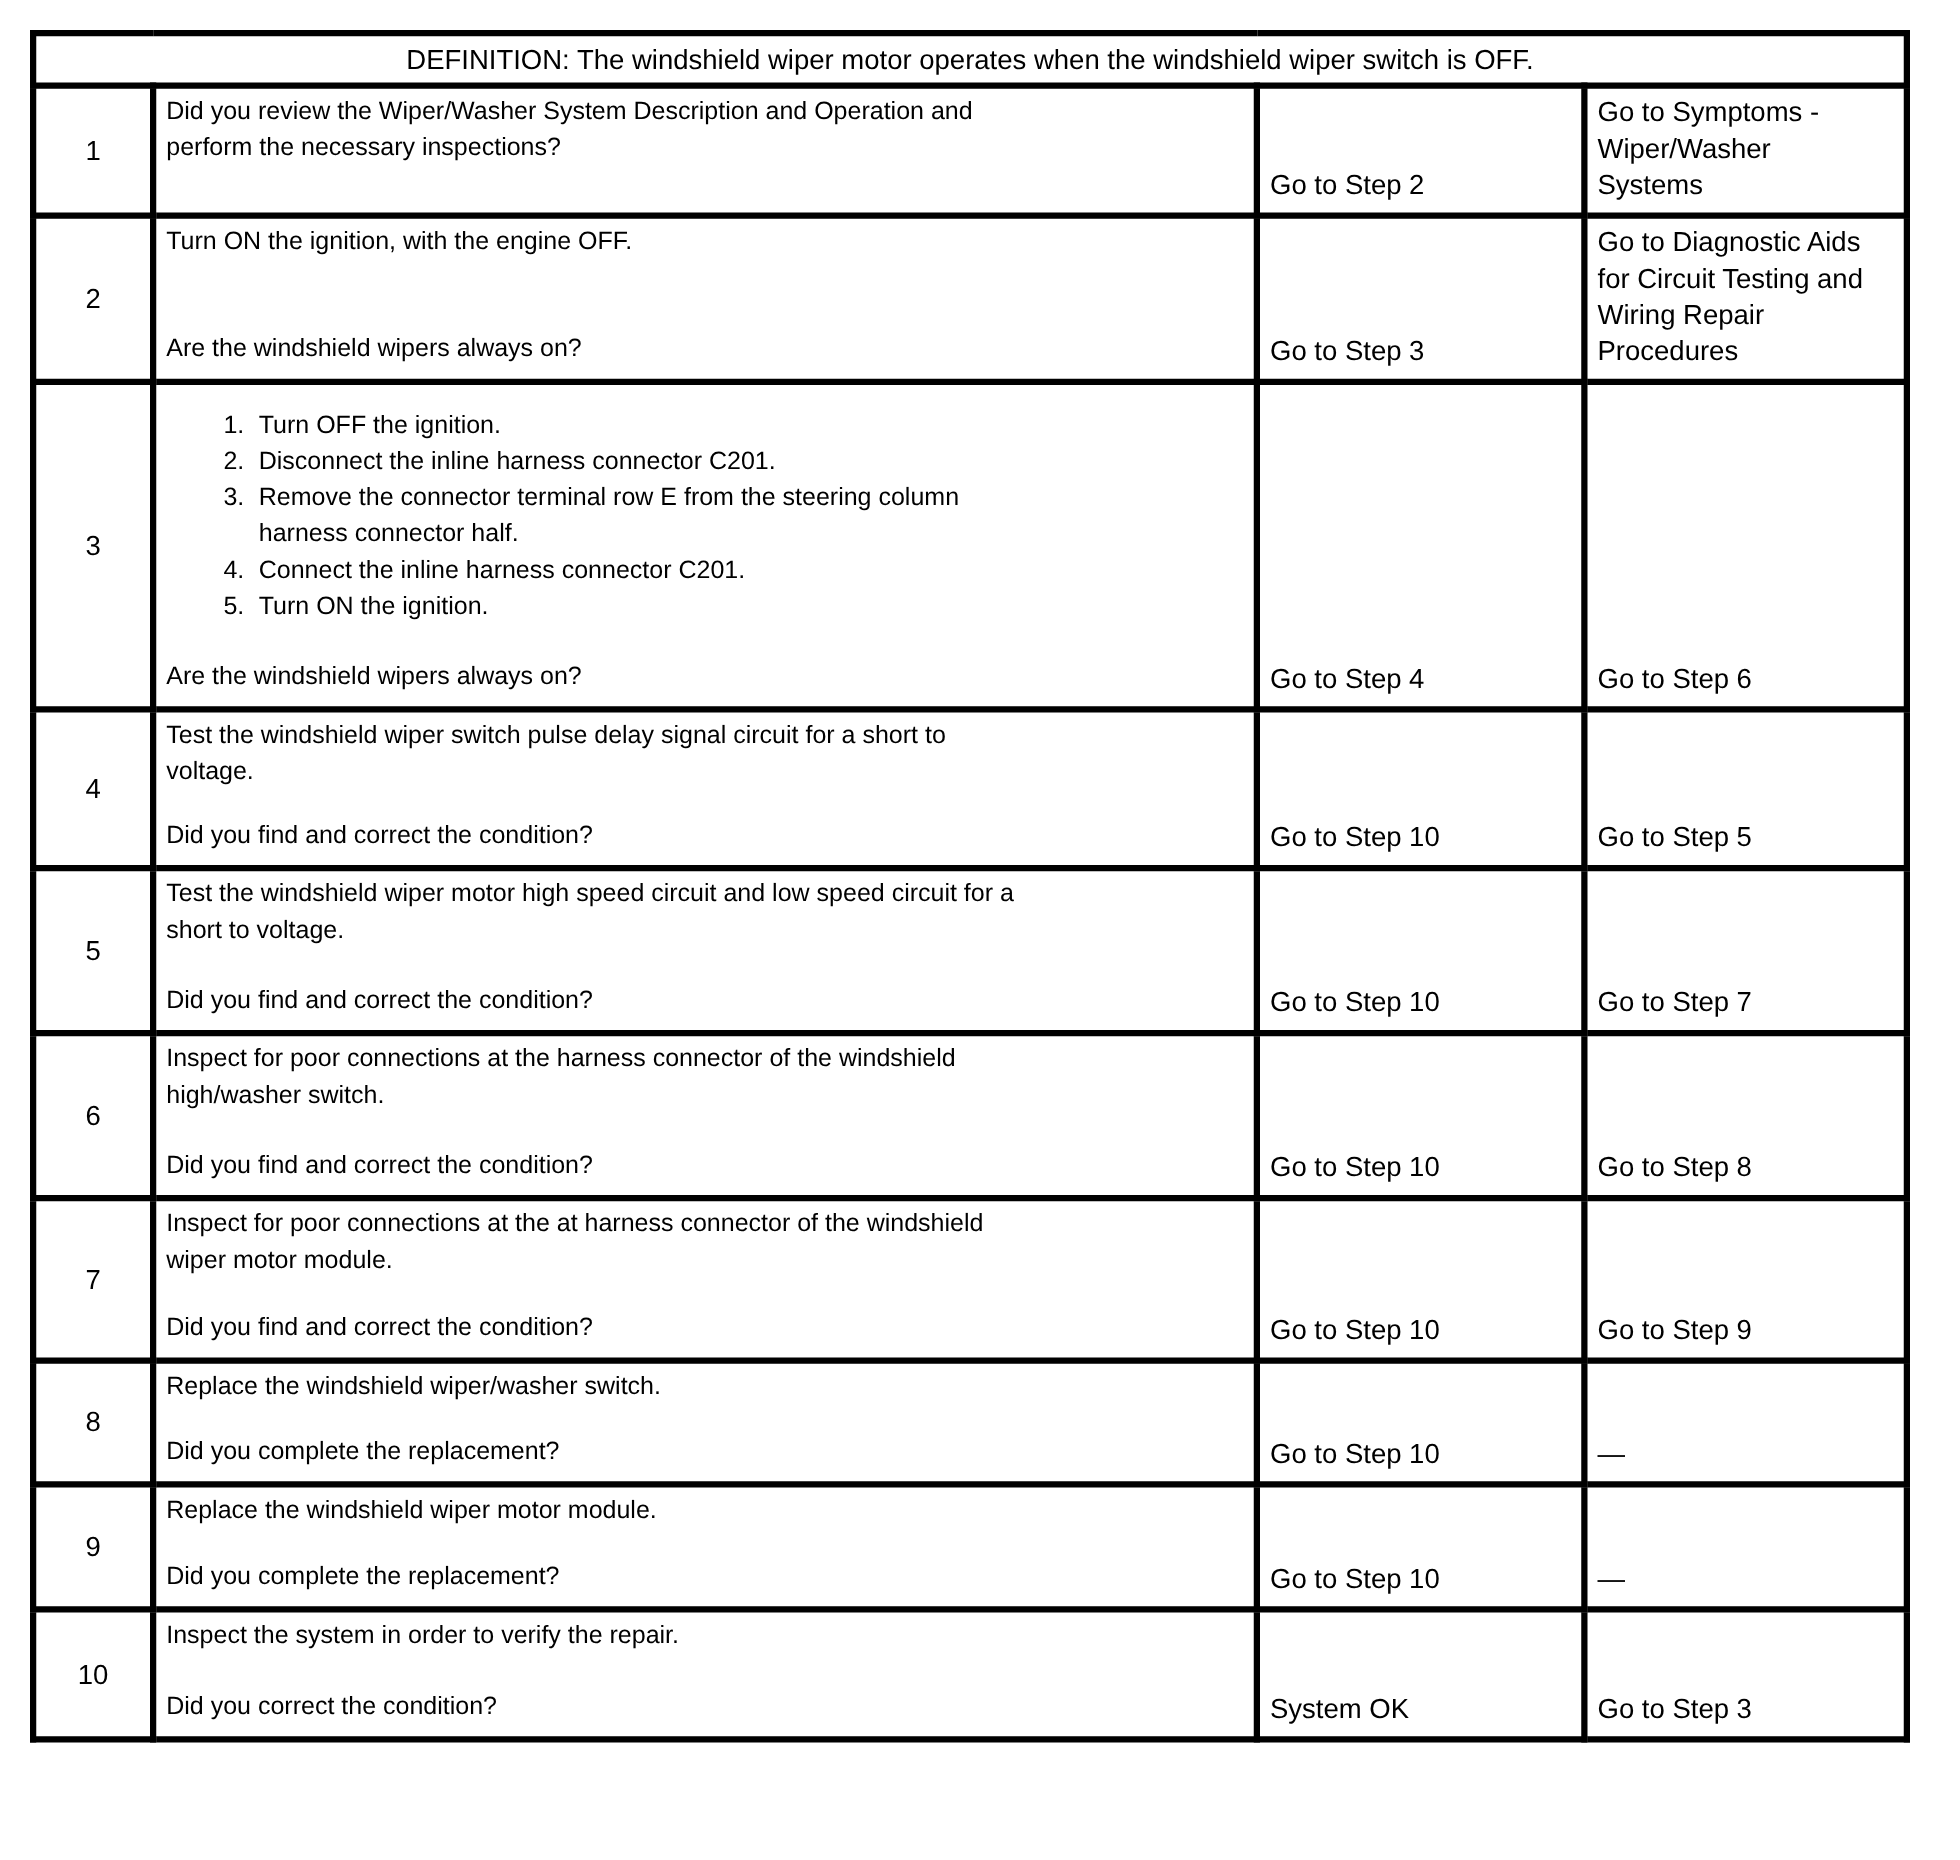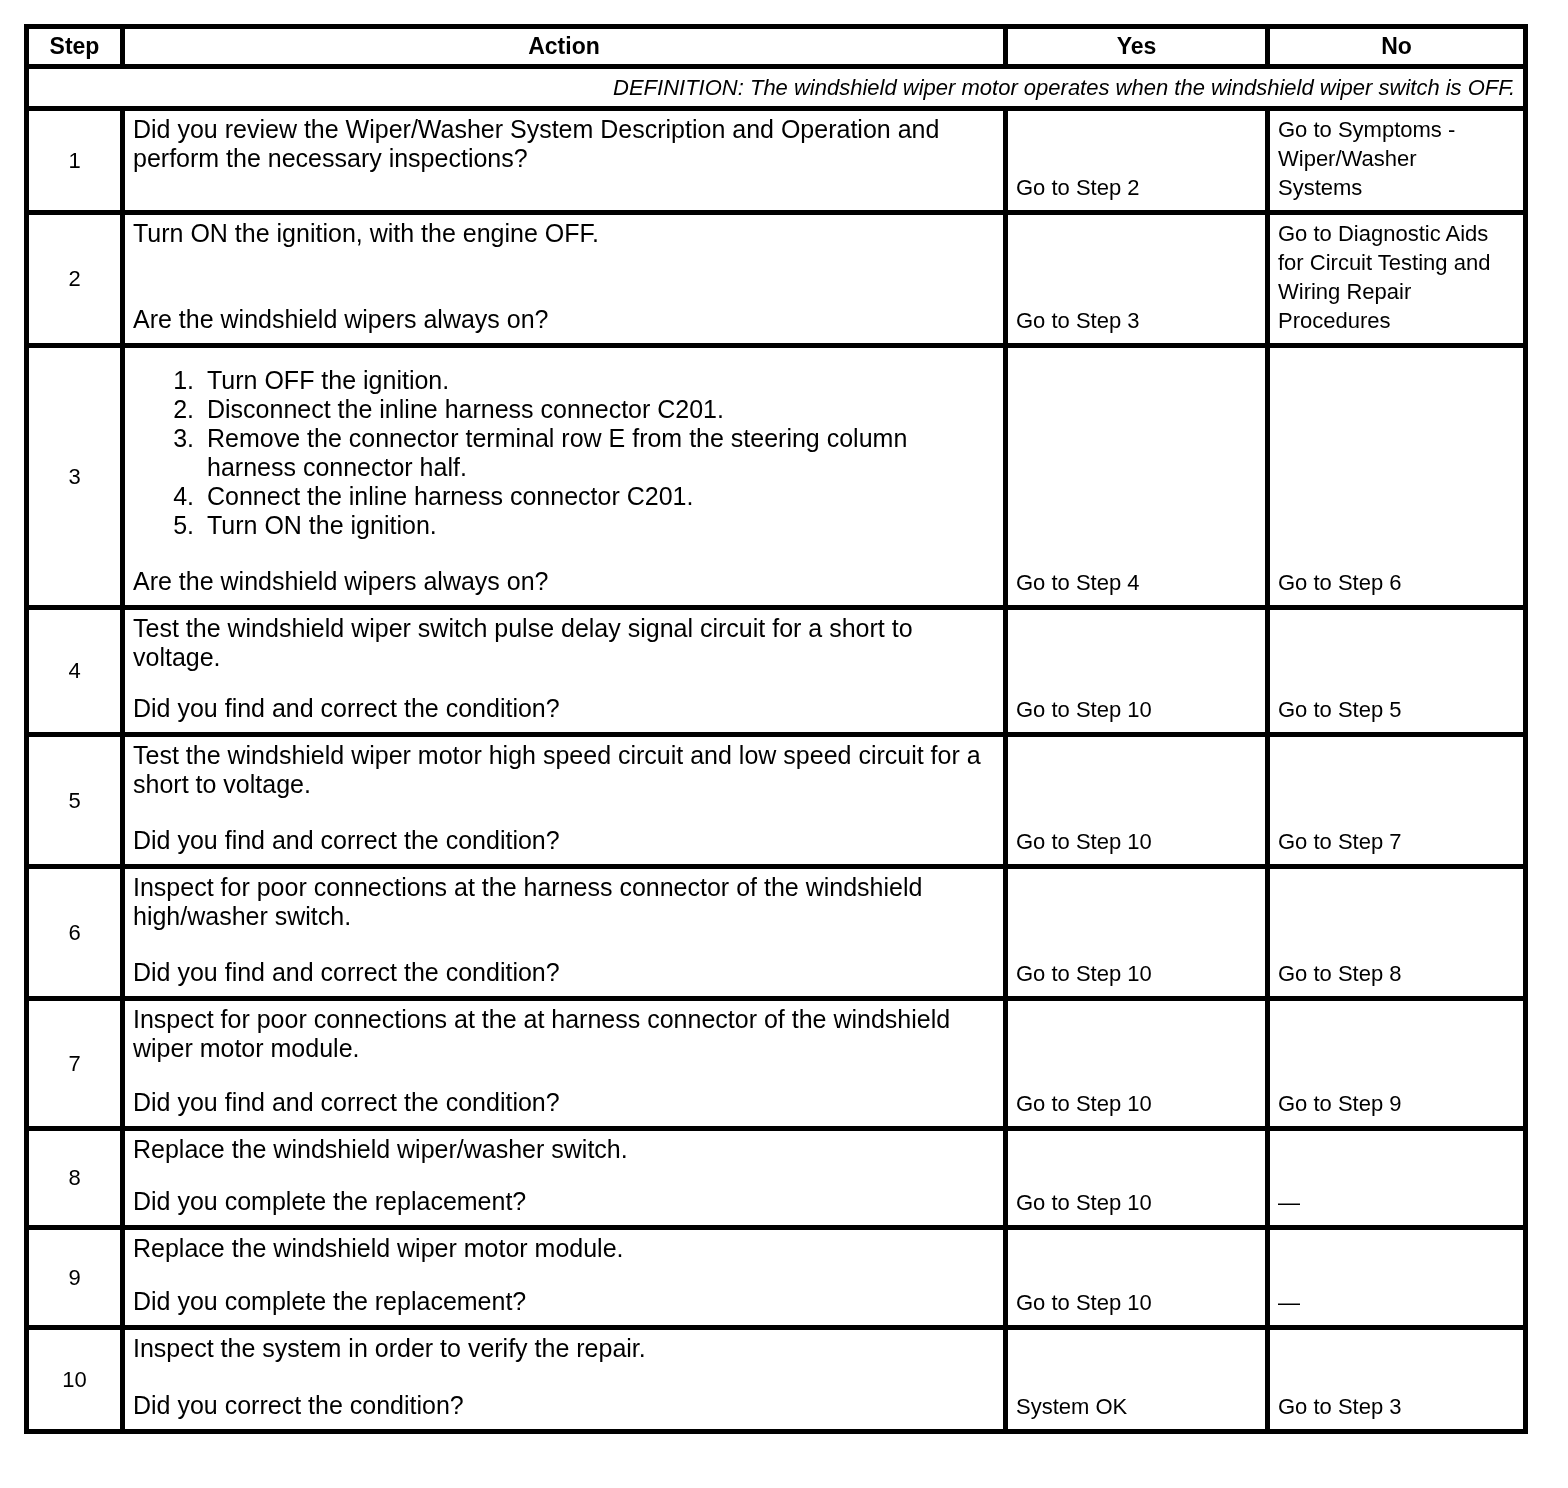--- a/index.html
+++ b/index.html
@@ -34,35 +34,34 @@
     font-size: 23px;
     font-weight: bold;
     text-align: center;
     vertical-align: middle;
     padding: 2px 4px;
   }
   
   tr.def { height: 42px; }
   td.defcell {
     font-size: 22px;
-    text-align: right;
+    text-align: center;
     vertical-align: middle;
     padding: 2px 8px;
     white-space: pre-line;
-    font-style: italic;
   }
   
   td.step {
     font-size: 22px;
     text-align: center;
     vertical-align: middle;
     padding: 2px;
   }
   td.action {
-    font-size: 25px;
+    font-size: 20px;
     line-height: 29px;
     text-align: left;
     vertical-align: top;
     padding: 4px 8px 6px 8px;
     position: relative;
   }
   td.action .intro {
     white-space: pre-line;
   }
   td.action ol.steps {
@@ -107,26 +106,20 @@
 <div class="page">
   <table class="diag">
     <colgroup>
       <col style="width:96px">
       <col style="width:883px">
       <col style="width:262px">
       <col style="width:258px">
     </colgroup>
 
     <tbody>
-        <tr class="hdr">
-      <th class="hcell">Step</th>
-      <th class="hcell">Action</th>
-      <th class="hcell">Yes</th>
-      <th class="hcell">No</th>
-    </tr>
 
     <tr class="def">
       <td class="defcell" colspan="4">DEFINITION: The windshield wiper motor operates when the windshield wiper switch is OFF.</td>
     </tr>
 
     <tr class="r1">
       <td class="step">1</td>
       <td class="action">
         <div class="intro">Did you review the Wiper/Washer System Description and Operation and
 perform the necessary inspections?</div>

